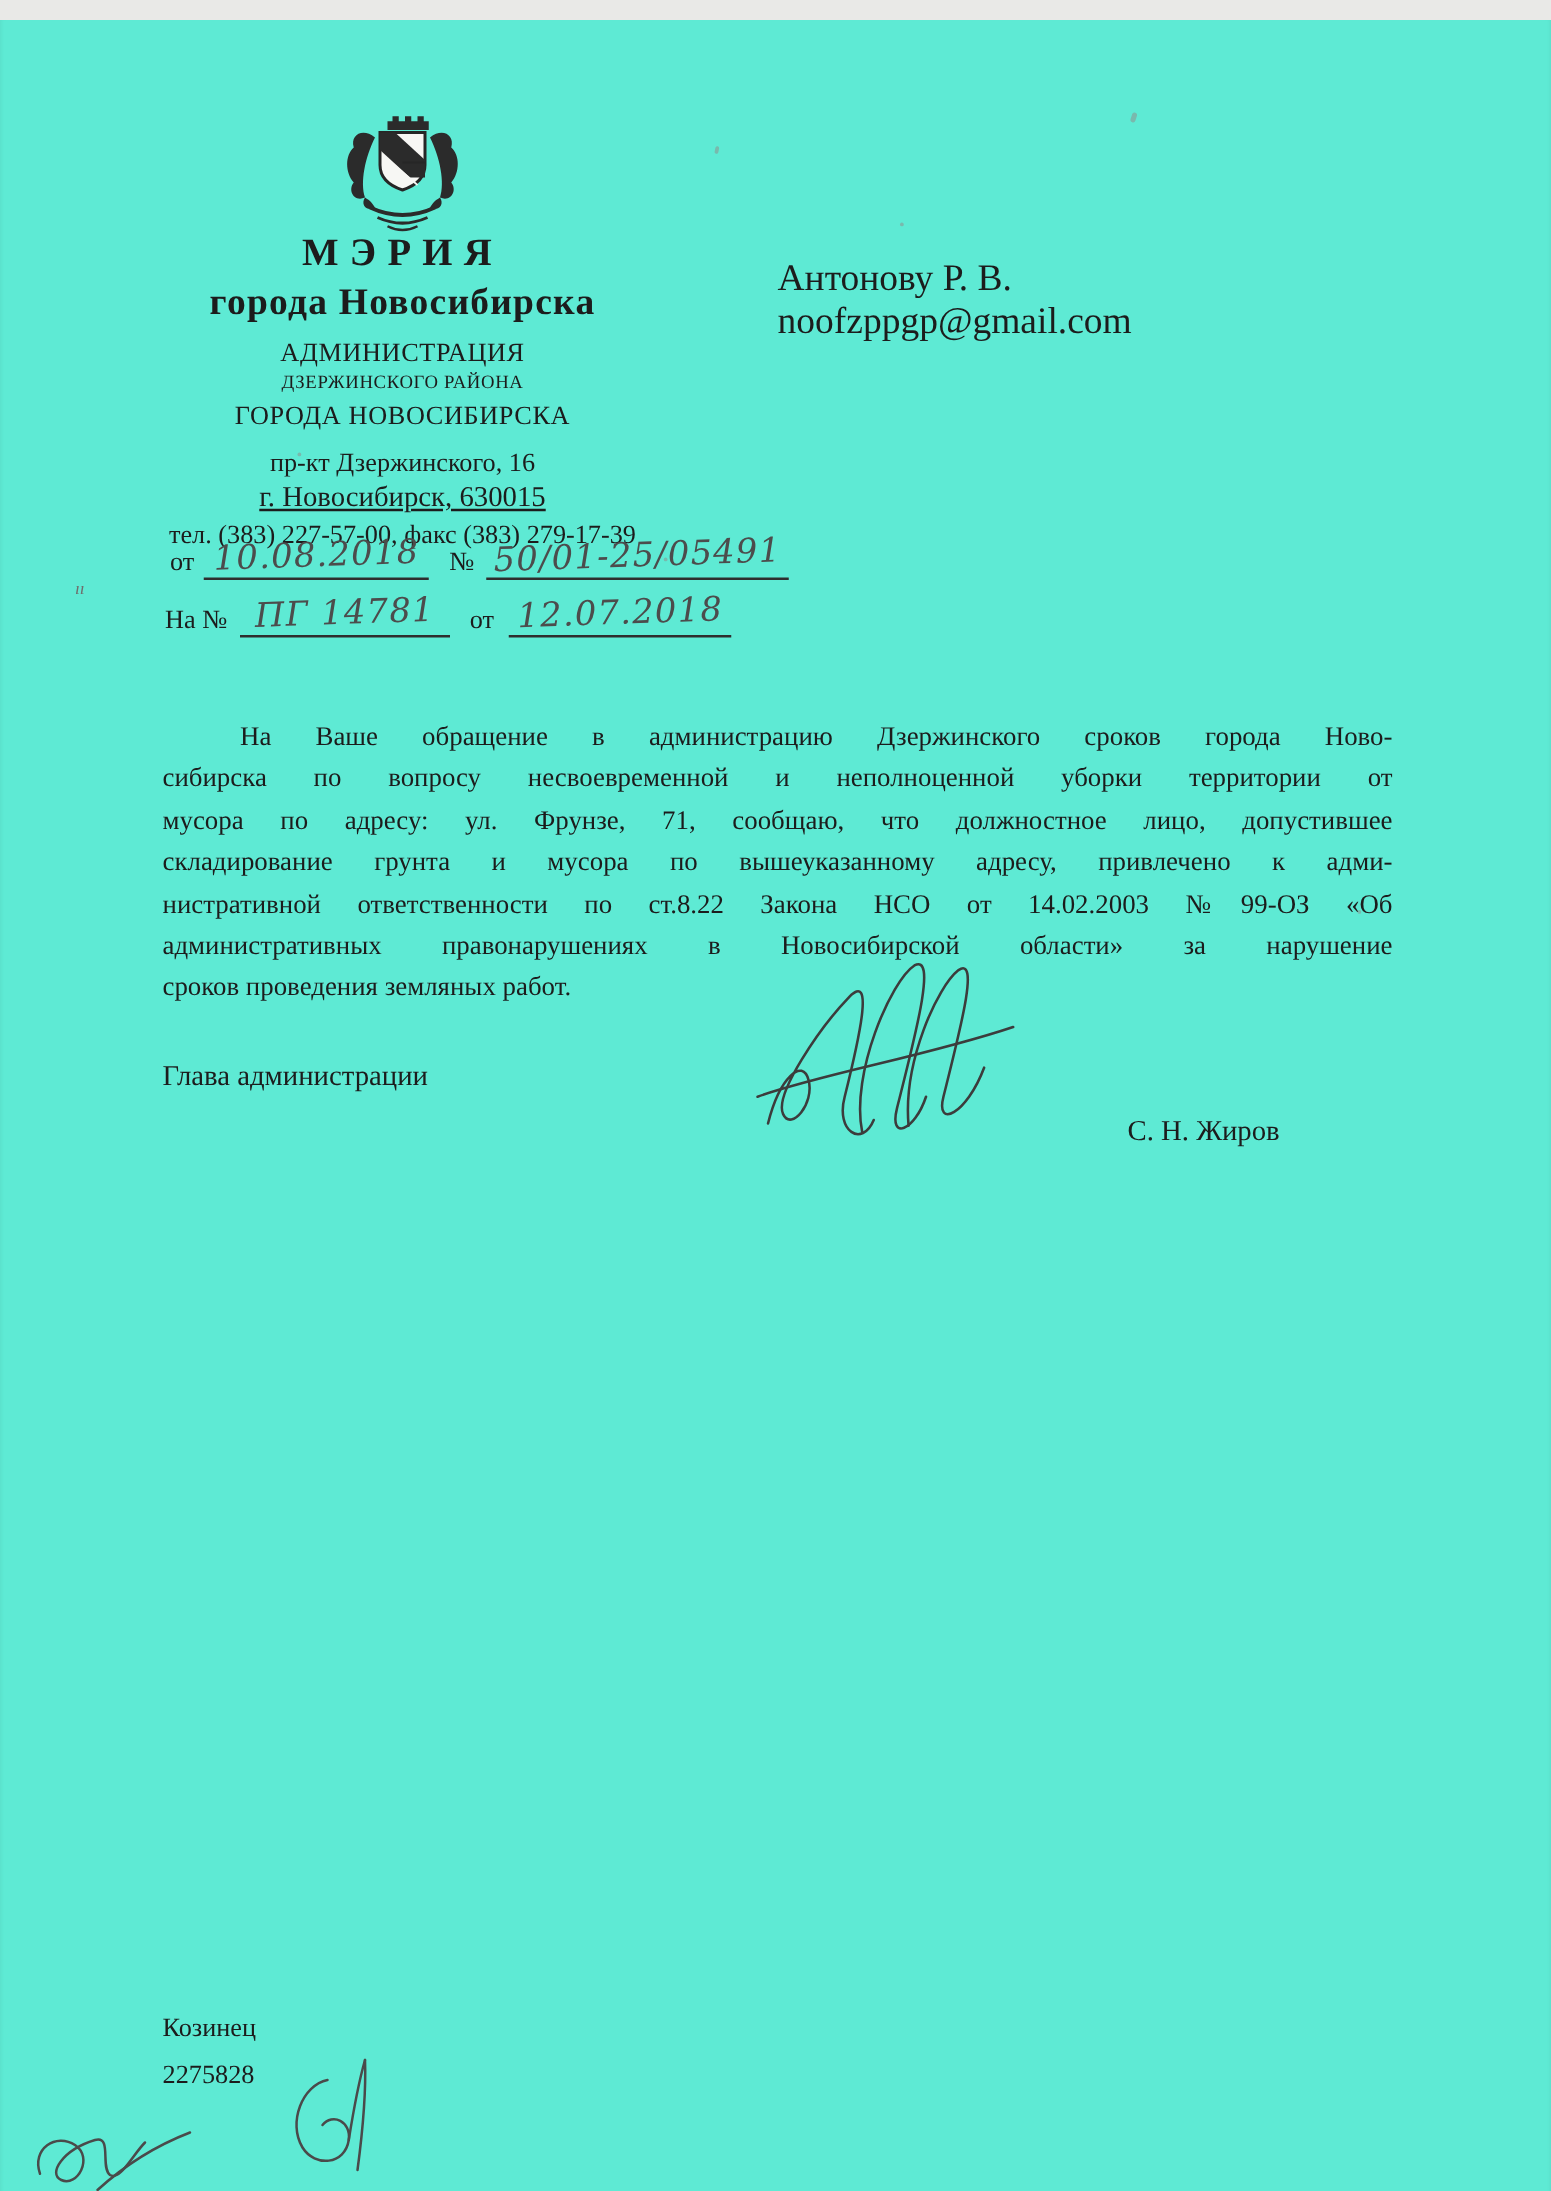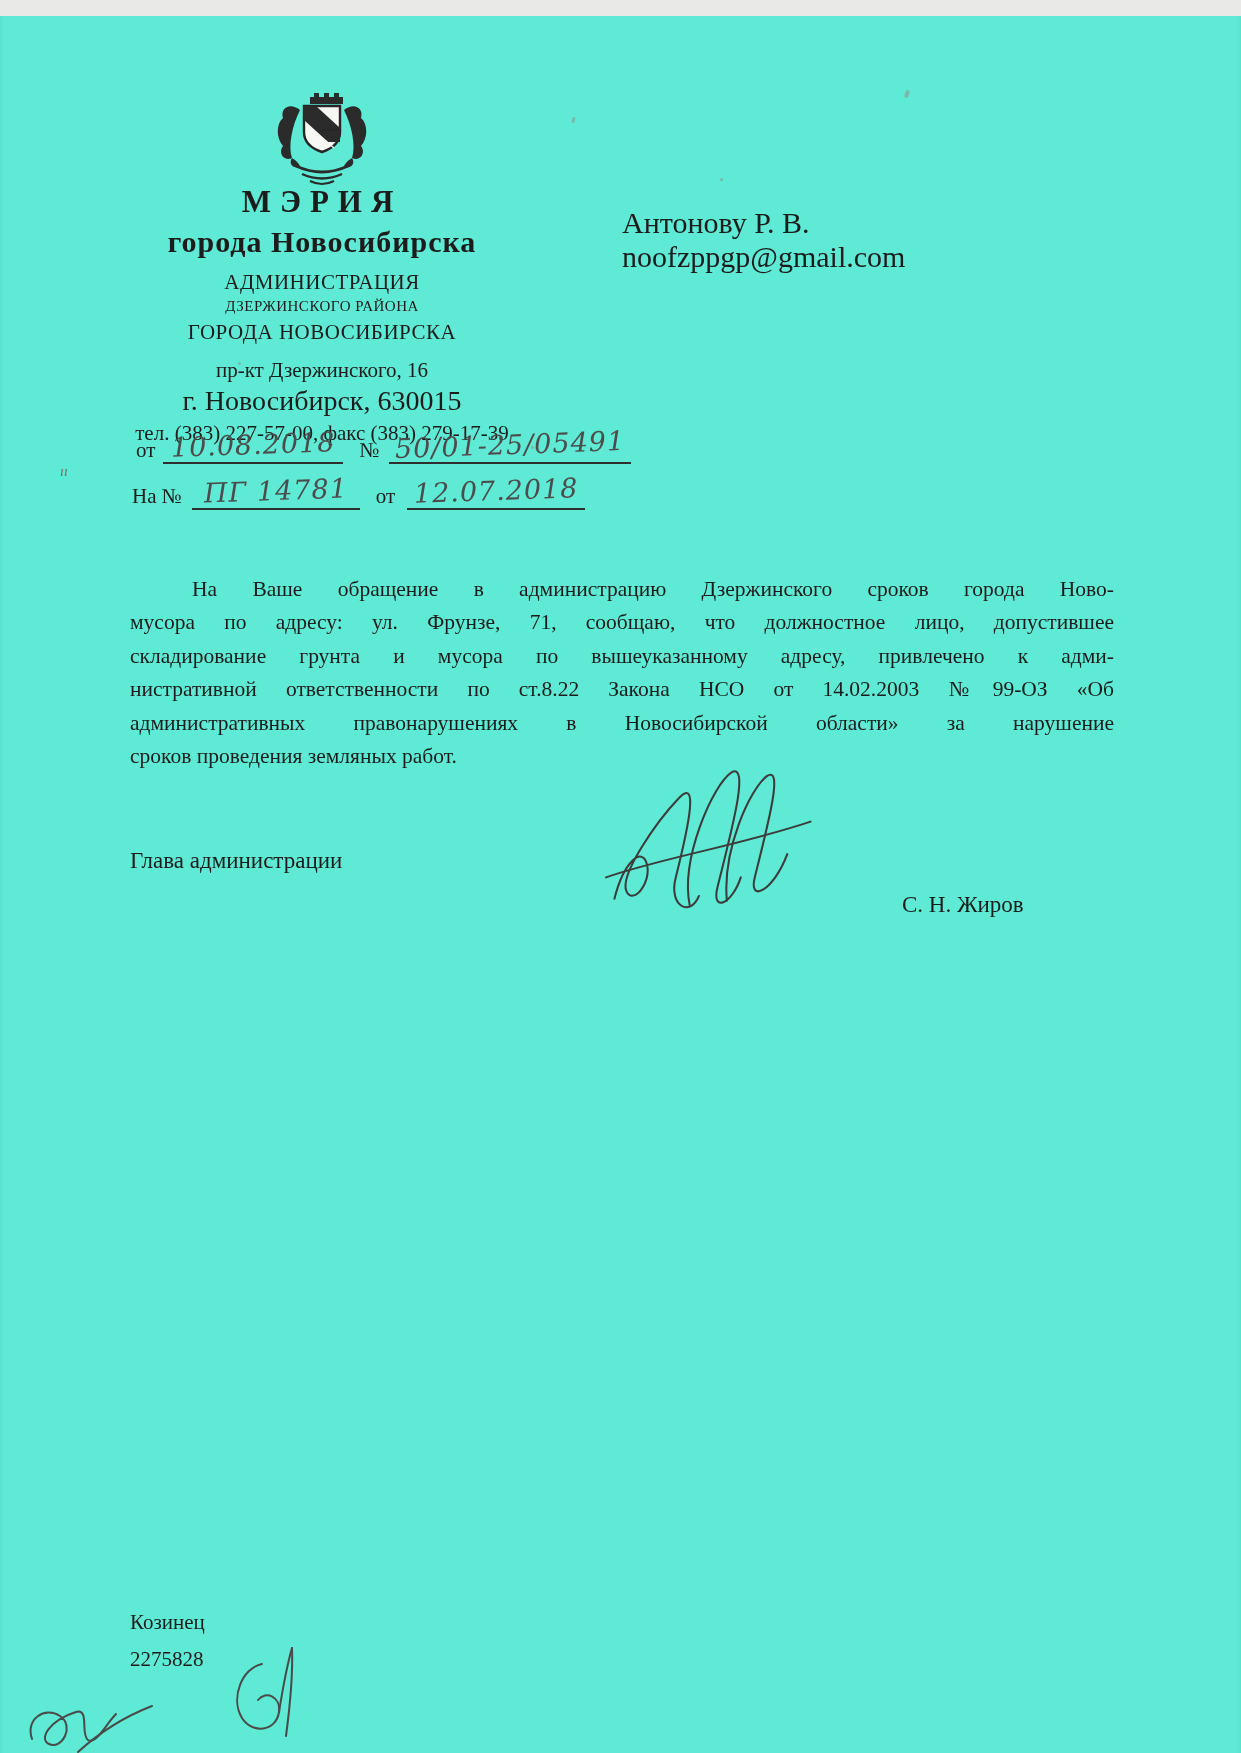--- a/index.html
+++ b/index.html
@@ -20,21 +20,21 @@
   .letterhead {
     position: absolute; left: 112px; top: 168px; width: 420px;
     text-align: center; line-height: 1.16;
   }
   .org1 { font-size: 31px; font-weight: bold; letter-spacing: 9px; }
   .org2 { font-size: 30px; font-weight: bold; letter-spacing: 1px; margin-top: 5px; }
   .org3 { font-size: 21px; margin-top: 10px; letter-spacing: .5px; }
   .org4 { font-size: 15px; margin-top: 4px; letter-spacing: .5px; }
   .org5 { font-size: 21px; margin-top: 4px; letter-spacing: .5px; }
   .addr1 { font-size: 21px; margin-top: 14px; }
-  .addr2 { font-size: 28px; margin-top: 3px; }
+  .addr2 { font-size: 23px; margin-top: 3px; text-decoration: underline; }
   .addr3 { font-size: 21px; margin-top: 3px; white-space: nowrap; }
 
   
   .refline { position: absolute; font-size: 21px; white-space: nowrap; }
   .ref1 { left: 136px; top: 416px; }
   .ref2 { left: 132px; top: 462px; }
   .ref-label { display: inline-block; vertical-align: baseline; }
   .blank {
     display: inline-block;
     border-bottom: 2px solid #2e2e2e;
@@ -132,20 +132,21 @@
     <span class="ref-label">На №</span><span class="blank b3"><span class="hand">ПГ 14781</span></span><span class="nbsp"></span><span class="ref-label">от</span><span class="blank b4"><span class="hand">12.07.2018</span></span>
   </div>
 
   <div class="addressee">
     <div>Антонову Р. В.</div>
     <div>noofzppgp@gmail.com</div>
   </div>
 
   <div class="body-text">
     <div class="bline first">На Ваше обращение в администрацию Дзержинского сроков города Ново-</div>
+    <div class="bline">сибирска по вопросу несвоевременной и неполноценной уборки территории от</div>
     <div class="bline">мусора по адресу: ул. Фрунзе, 71, сообщаю, что  должностное лицо, допустившее</div>
     <div class="bline">складирование грунта и мусора по вышеуказанному адресу, привлечено к адми-</div>
     <div class="bline">нистративной ответственности по ст.8.22 Закона НСО от 14.02.2003 №99-ОЗ «Об</div>
     <div class="bline">административных правонарушениях в Новосибирской области» за нарушение</div>
     <div class="bline last">сроков проведения земляных работ.</div>
   </div>
 
   <div class="sig-title">Глава администрации</div>
 
   <svg class="sig-mark" viewBox="0 0 240 170" fill="none" xmlns="http://www.w3.org/2000/svg" stroke="#3c3c3c" stroke-width="2.2" stroke-linecap="round">

